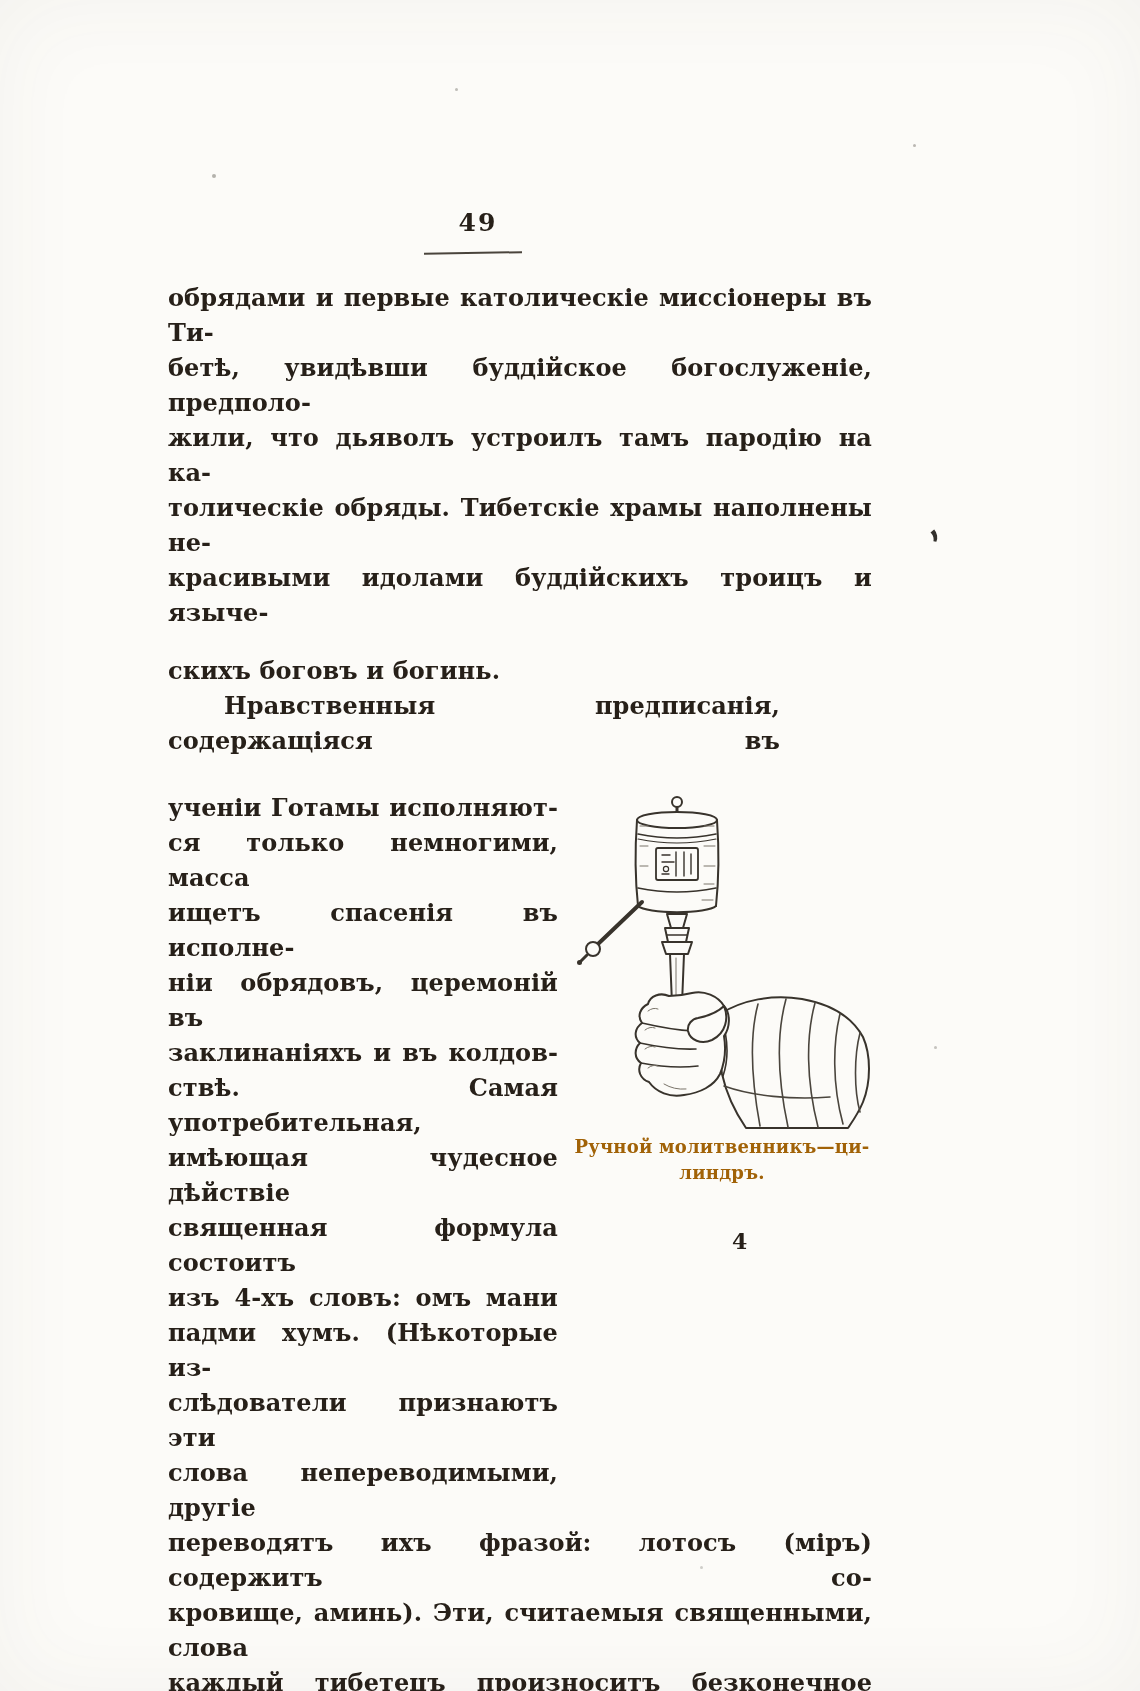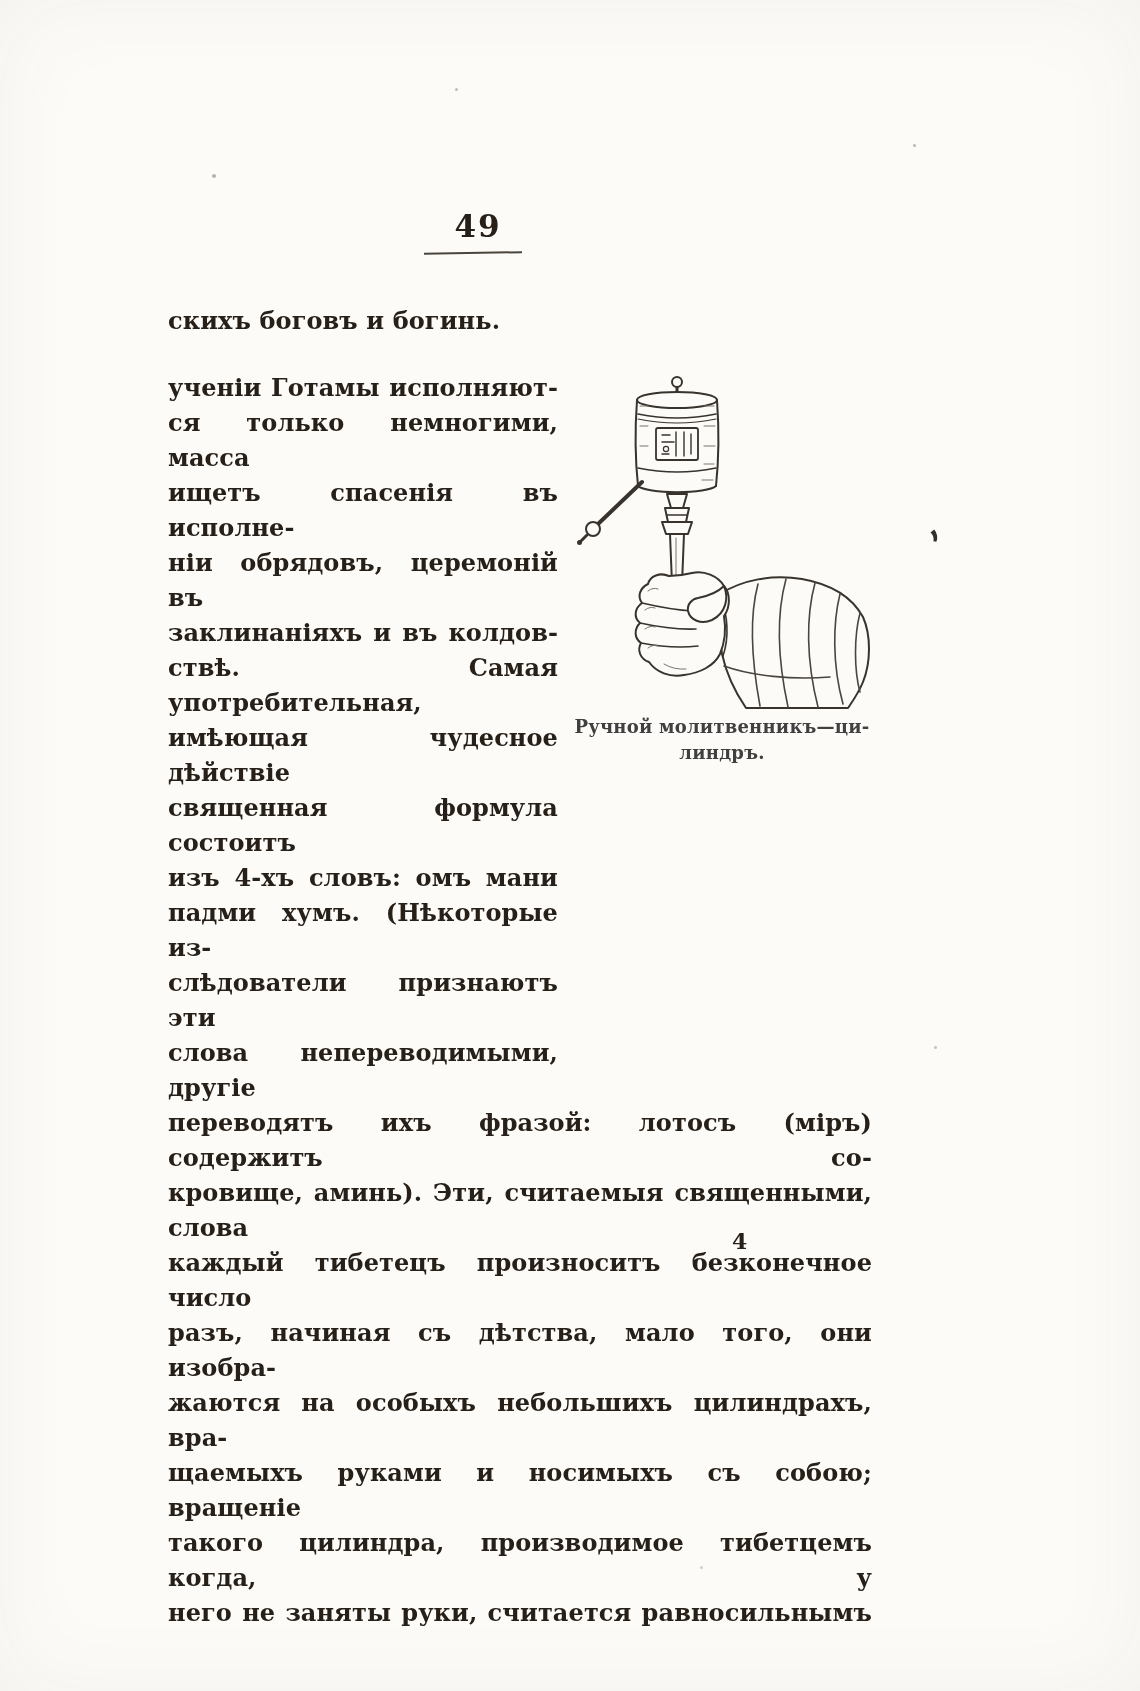--- a/index.html
+++ b/index.html
@@ -18,21 +18,21 @@
     overflow: hidden;
     font-family: "DejaVu Serif", "Liberation Serif", serif;
     color: #272019;
   }
   .page-number {
     position: absolute;
     top: 208px;
     left: 168px;
     width: 620px;
     text-align: center;
-    font-size: 31px;
+    font-size: 25px;
     font-weight: bold;
     letter-spacing: 2px;
   }
   .page-number-rule {
     position: absolute;
     top: 252px;
     left: 424px;
     width: 98px;
     height: 0;
     border-top: 2px solid #4a443c;
@@ -74,21 +74,21 @@
     display: block;
   }
   .figure figcaption {
     margin-top: 4px;
     white-space: pre-line;
     text-align: center;
     font-size: 18px;
     line-height: 26px;
     font-weight: bold;
     letter-spacing: 0.2px;
-    color: #404040;
+    color: #a16207;
   }
   .narrow-block {
     width: 390px;
     margin-top: 32px;
   }
   .clear {
     clear: both;
   }
   .signature-mark {
     position: absolute;
@@ -120,21 +120,27 @@
 </head>
 <body>
 
 <div class="page">
 
   <div class="page-number">49</div>
   <div class="page-number-rule"></div>
 
   <div class="text-area">
 
+    <p class="block">обрядами и первые католическіе миссіонеры въ Ти-
+бетѣ, увидѣвши буддійское богослуженіе, предполо-
+жили, что дьяволъ устроилъ тамъ пародію на ка-
+толическіе обряды. Тибетскіе храмы наполнены не-
+красивыми идолами буддійскихъ троицъ и языче-</p>
     <p class="block left-last">скихъ боговъ и богинь.</p>
+    <p class="block indent">Нравственныя предписанія, содержащіяся въ</p>
 
     <div class="wrap-section">
 
       <figure class="figure" style="margin-block:0">
         <svg viewBox="0 0 300 340" width="300" height="340" fill="none" stroke="#38332c" stroke-width="2" stroke-linecap="round" stroke-linejoin="round">
 
           <path d="M70,112 L26,154" stroke-width="4"></path>
           <circle cx="21" cy="159" r="7" fill="#fcfbf8"></circle>
           <path d="M15,165 L9,171" stroke-width="3"></path>
           <circle cx="7.5" cy="172.5" r="2.5" fill="#38332c" stroke="none"></circle>

